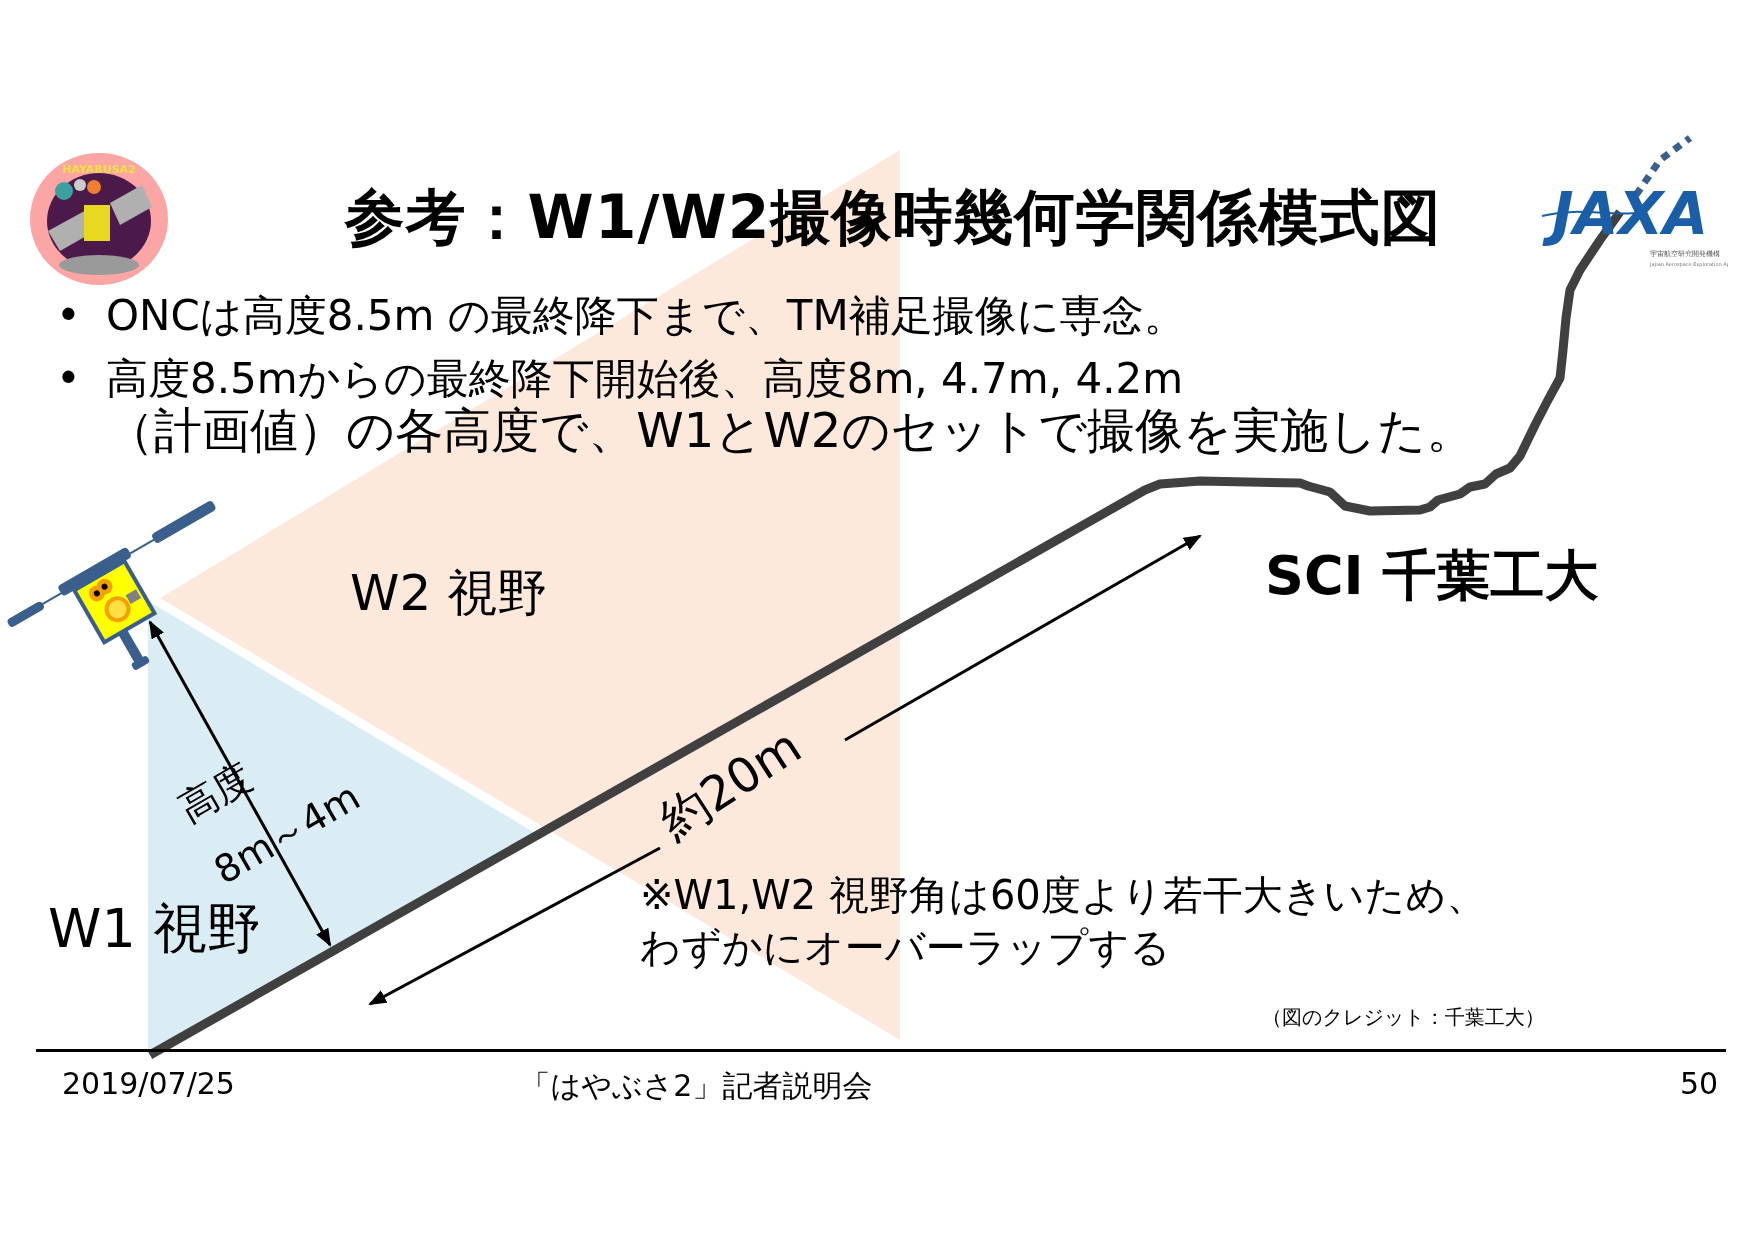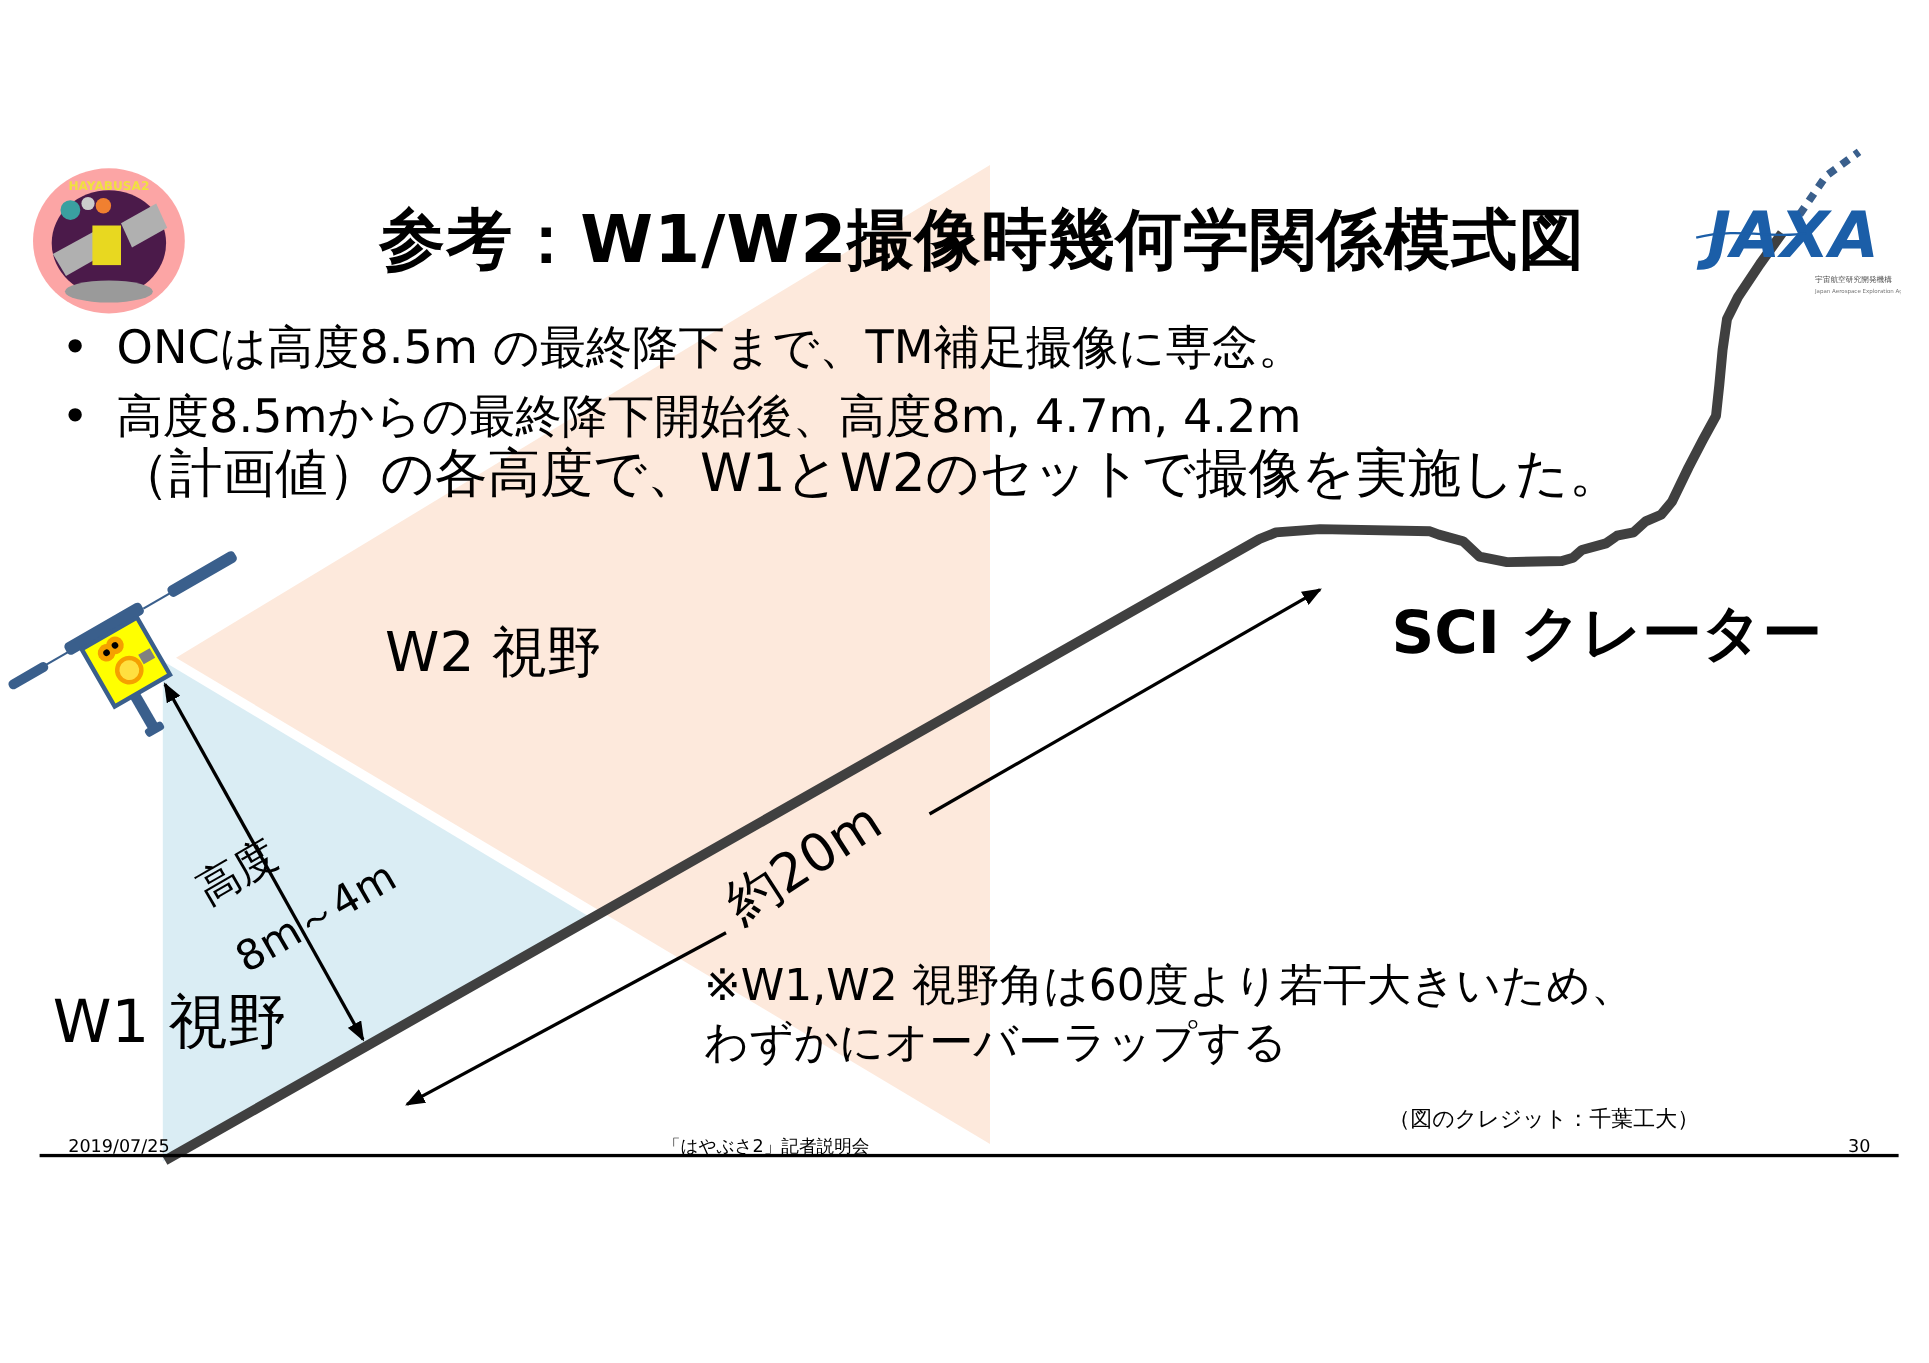--- a/index.html
+++ b/index.html
@@ -12,21 +12,21 @@
     .bullet-dot { display: inline-block; width: 50px; }
     .bullet-cont { left: 106px; font-size: 48px; line-height: 1; }
     .label-w2 { left: 350px; top: 560px; font-size: 50px; }
     .label-w1 { left: 48px; top: 893px; font-size: 54px; }
     .label-sci { left: 1265px; top: 540px; font-size: 54px; font-weight: bold; }
     .label-alt { font-size: 38px; transform-origin: left top; }
     .label-dist { left: 648px; top: 800px; font-size: 48px; transform: rotate(-33deg); transform-origin: left top; background: transparent; }
     .note { left: 640px; font-size: 40px; }
     .credit { left: 1262px; top: 1004px; font-size: 20px; }
     .footer-rule { left: 36px; width: 1690px; top: 1049px; height: 3px; background: #000; }
-    .footer { top: 1032px; font-size: 16px; }
+    .footer { top: 1066px; font-size: 30px; }
     .logo-hayabusa { left: 30px; top: 153px; width: 138px; height: 132px; border-radius: 50%;
                      background: #fca5a5; overflow: hidden; }
     .logo-jaxa { left: 1532px; top: 176px; width: 196px; height: 108px; }
   </style>
 </head>
 <body>
 
 <svg class="diagram" width="1754" height="1239" viewBox="0 0 1754 1239">
 
   <polygon points="160,598 900,150 900,1040" fill="#fde9dc"></polygon>
@@ -96,24 +96,24 @@
 <div class="abs bullet-row" style="top:295px;">
   <span class="bullet-dot">•</span><span>ONCは高度8.5m の最終降下まで、TM補足撮像に専念。</span>
 </div>
 <div class="abs bullet-row" style="top:358px;">
   <span class="bullet-dot">•</span><span>高度8.5mからの最終降下開始後、高度8m, 4.7m, 4.2m</span>
 </div>
 <div class="abs bullet-cont" style="top:406px;">（計画値）の各高度で、W1とW2のセットで撮像を実施した。</div>
 
 <div class="abs label-w2">W2 視野</div>
 <div class="abs label-w1">W1 視野</div>
-<div class="abs label-sci">SCI クレーター</div>
+<div class="abs label-sci">SCI 千葉工大</div>
 <div class="abs label-alt" style="left:170px; top:790px; transform: rotate(-30deg);">高度</div>
 <div class="abs label-alt" style="left:205px; top:852px; transform: rotate(-30deg);">8m～4m</div>
 <div class="abs label-dist">約20m</div>
 <div class="abs note" style="top:868px;">※W1,W2 視野角は60度より若干大きいため、</div>
 <div class="abs note" style="top:920px;">わずかにオーバーラップする</div>
 <div class="abs credit">（図のクレジット：千葉工大）</div>
 
 <div class="abs footer-rule"></div>
 <div class="abs footer" style="left:62px;">2019/07/25</div>
 <div class="abs footer" style="left:0; width:1393px; text-align:center;">「はやぶさ2」記者説明会</div>
-<div class="abs footer" style="left:1680px;">30</div>
+<div class="abs footer" style="left:1680px;">50</div>
 
 </body></html>

